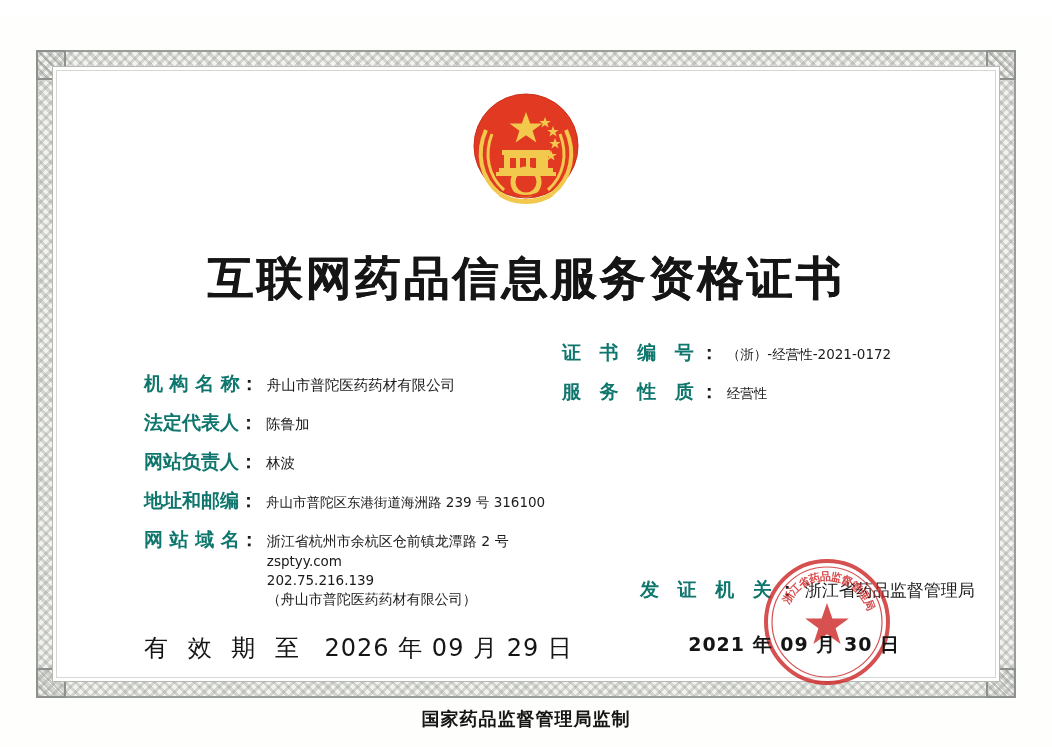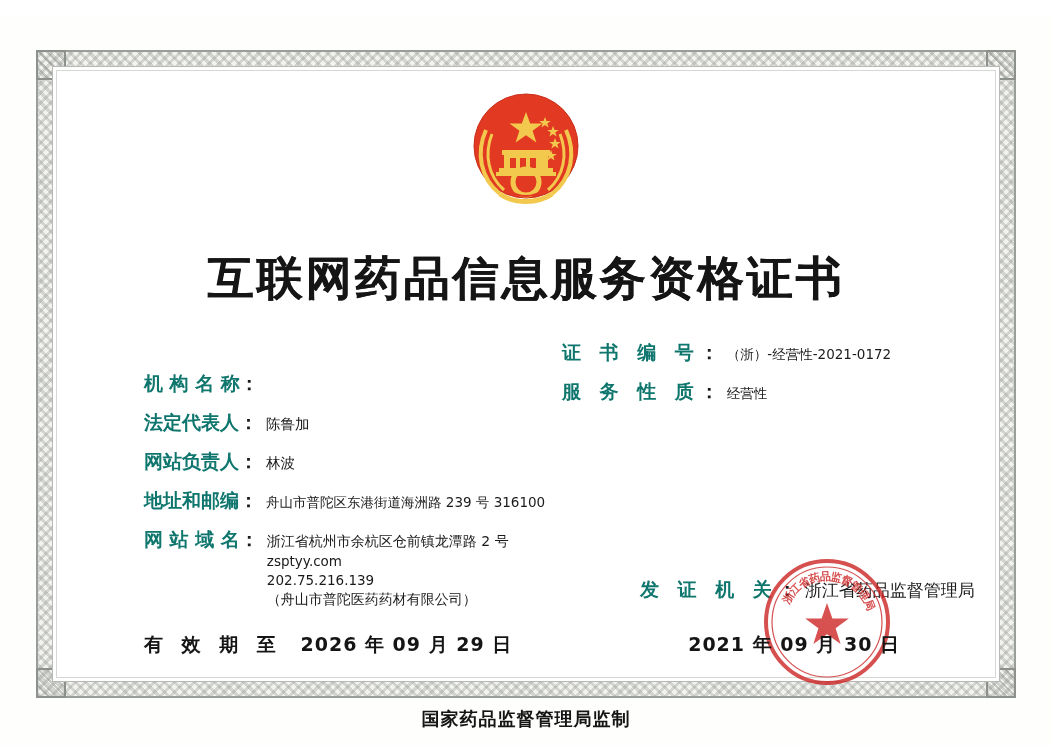--- a/index.html
+++ b/index.html
@@ -139,22 +139,22 @@
     display: flex;
     align-items: baseline;
   }
   .issuer-row .field-value { font-size: 17px; }
 
   
   .validity {
     position: absolute;
     left: 144px;
     top: 616px;
-    font-size: 19px;
-    font-weight: bold;
+    font-size: 24px;
+    font-weight: normal;
     color: #151515;
     font-family: "DejaVu Sans", "Liberation Sans", sans-serif;
     white-space: nowrap;
   }
   .validity .lbl { letter-spacing: 6px; }
   .validity .date { margin-left: 12px; letter-spacing: 1px; }
 
   .issue-date {
     position: absolute;
     right: 152px;
@@ -251,20 +251,21 @@
       <span class="field-colon">：</span>
       <span class="field-value">经营性</span>
     </div>
   </div>
 
   <div class="fields-left">
 
     <div class="field-row">
       <span class="field-label">机 构 名 称</span>
       <span class="field-colon">：</span>
+      <span class="field-value">舟山市普陀医药药材有限公司</span>
     </div>
 
     <div class="field-row">
       <span class="field-label">法定代表人</span>
       <span class="field-colon">：</span>
       <span class="field-value">陈鲁加</span>
     </div>
 
     <div class="field-row">
       <span class="field-label">网站负责人</span>

